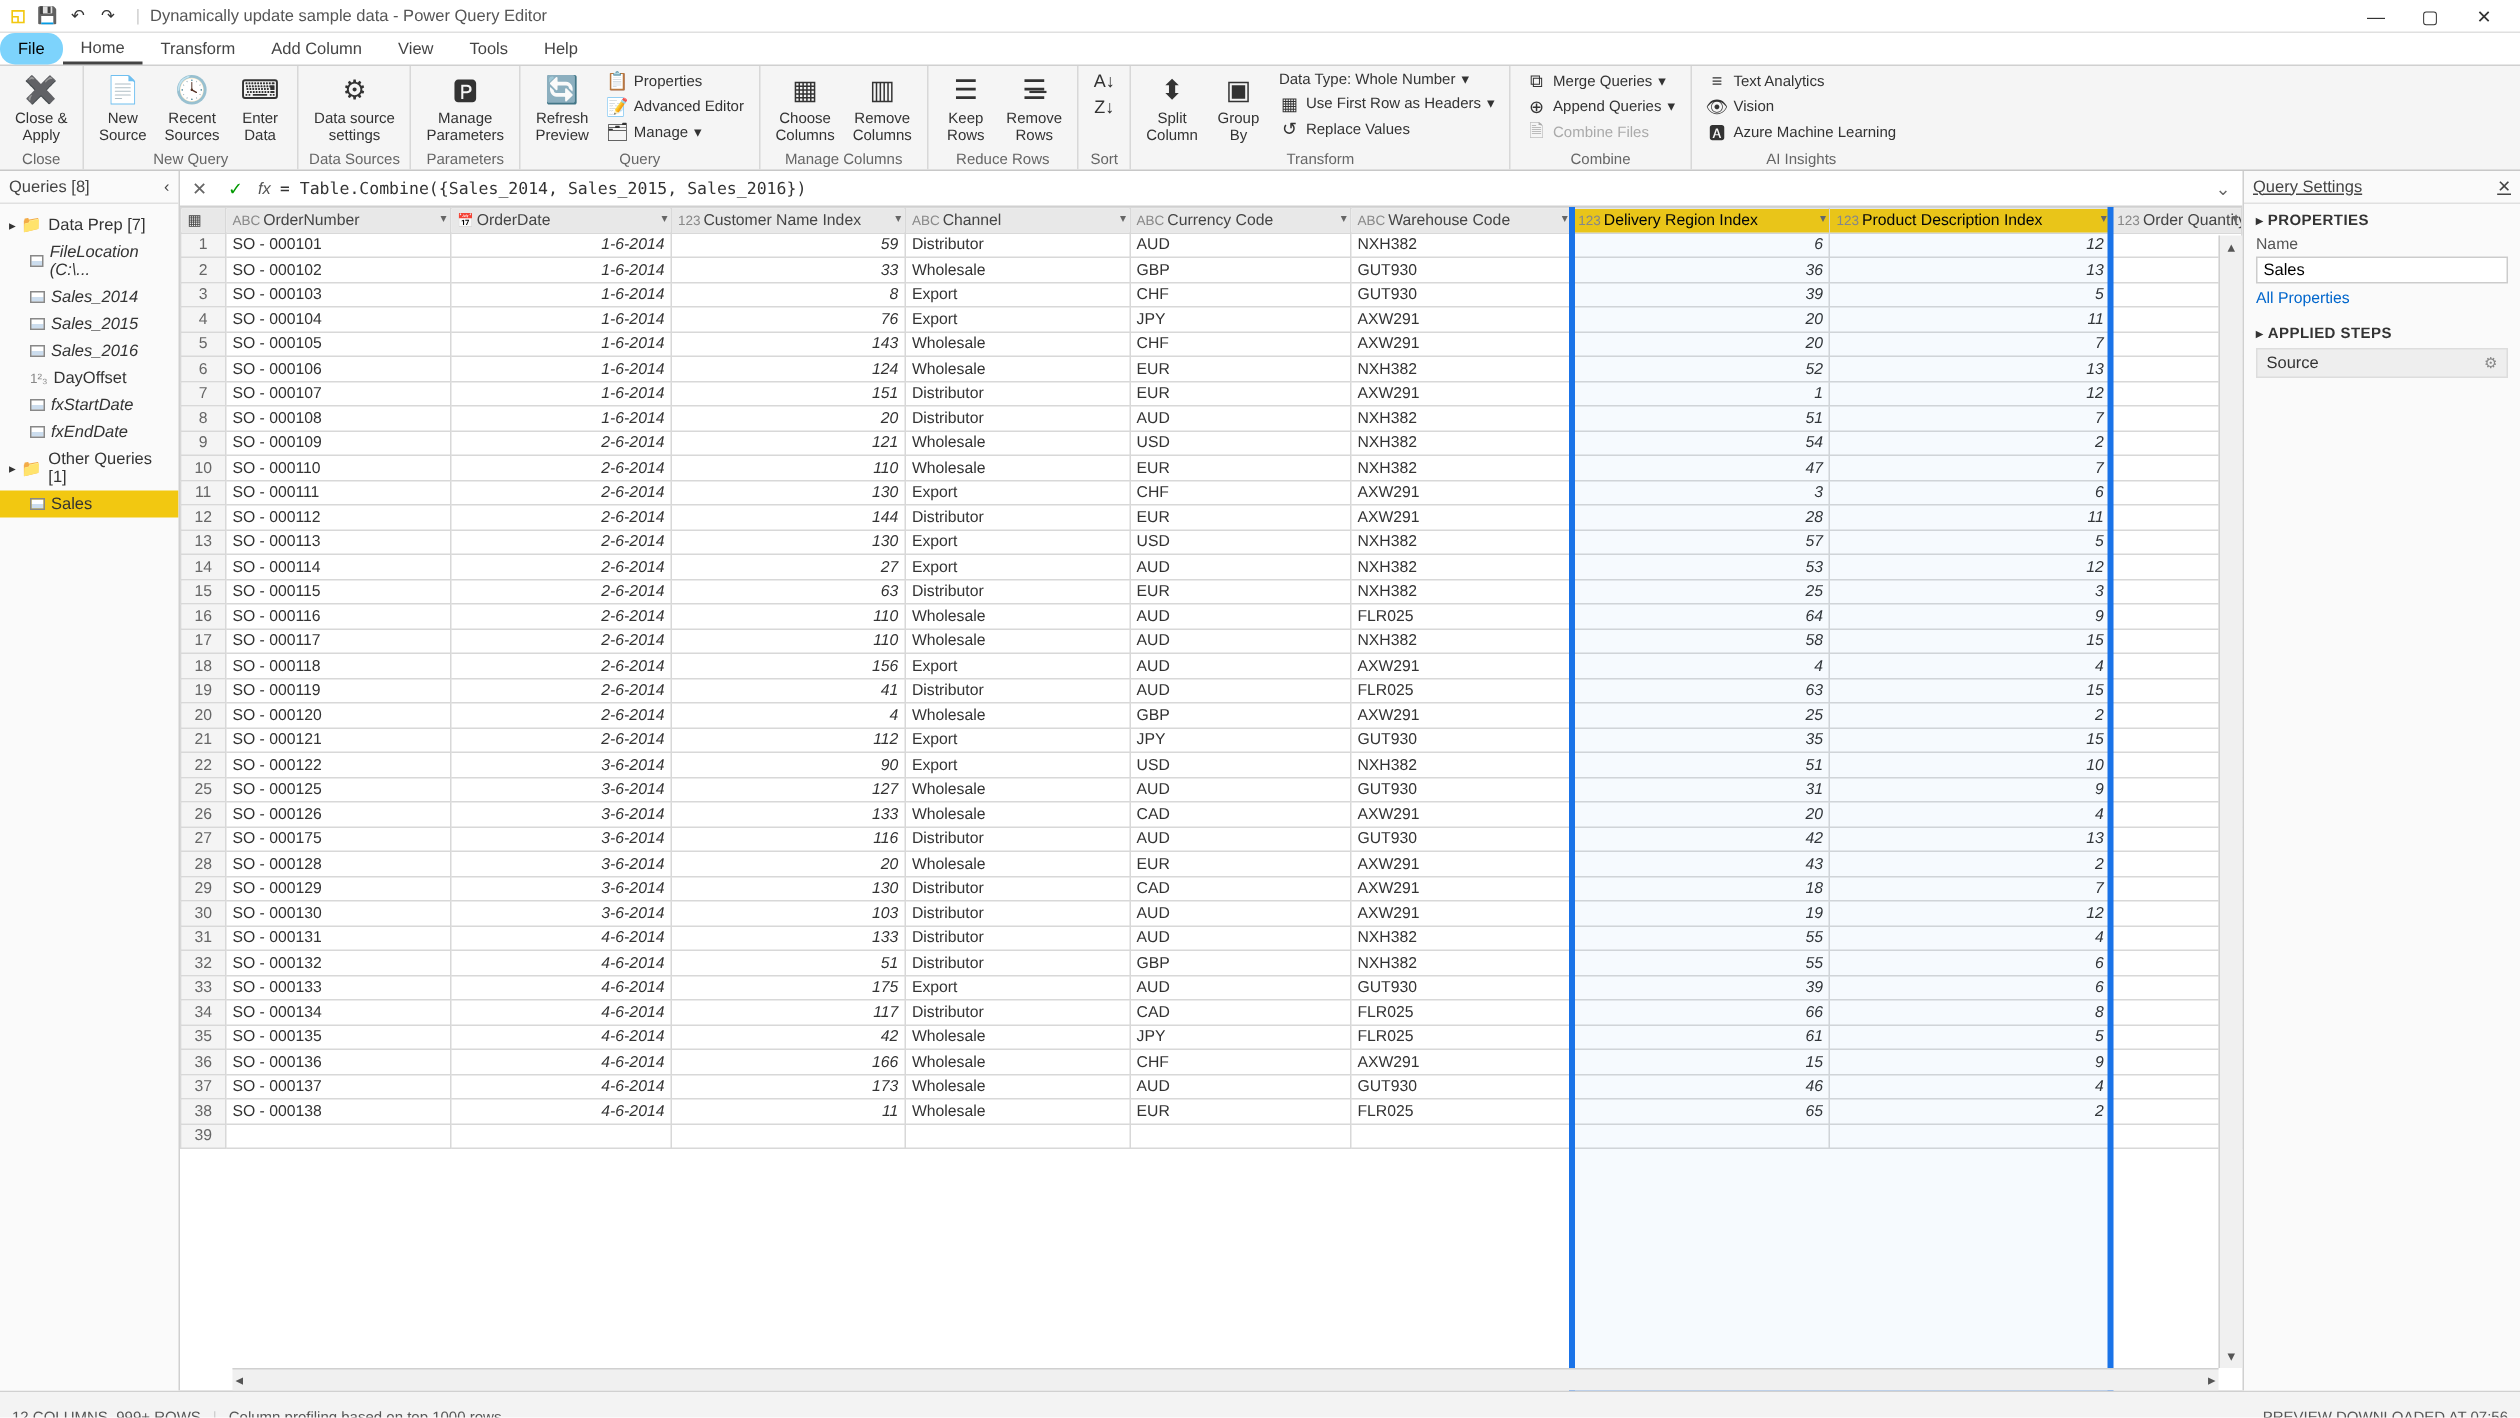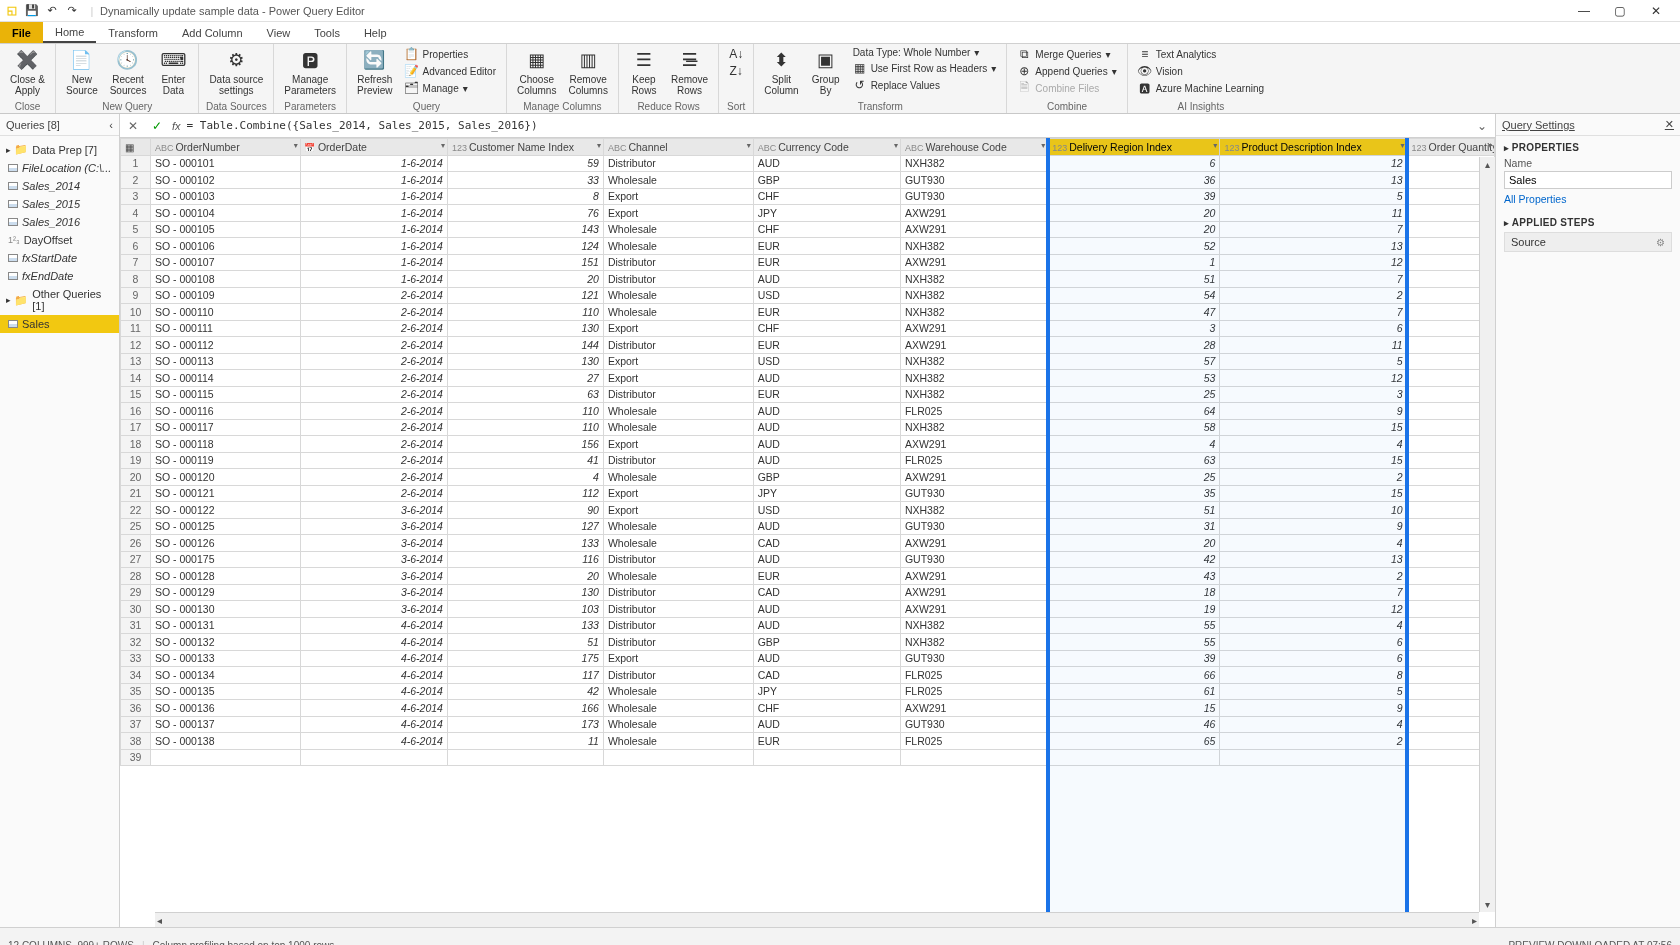--- a/index.html
+++ b/index.html
@@ -9,21 +9,21 @@
 .title-bar { height: 22px; background: #fff; display: flex; align-items: center; padding: 0 4px; border-bottom: 1px solid #e0e0e0; }
 .title-bar .qat { display: flex; gap: 4px; align-items: center; }
 .title-bar .qat-icon { width: 16px; height: 16px; display: flex; align-items: center; justify-content: center; font-size: 11px; }
 .title-bar .title-text { margin-left: 0; color: #555; font-size: 11px; }
 .title-bar .win-controls { margin-left: auto; display: flex; gap: 12px; padding-right: 8px; }
 .title-bar .win-btn { width: 24px; height: 18px; display: flex; align-items: center; justify-content: center; font-size: 12px; color: #333; cursor: pointer; }
 
 
 .menu-tabs { height: 22px; display: flex; align-items: stretch; background: #fff; border-bottom: 1px solid #d0d0d0; }
 .menu-tab { padding: 0 12px; display: flex; align-items: center; font-size: 11px; color: #444; cursor: pointer; }
-.menu-tab.file { background: #eab308; color: #000; font-weight: 700; }
+.menu-tab.file { background: #7dd3fc; color: #000; font-weight: 400; border-radius: 10px; }
 .menu-tab.active { border-bottom: 2px solid #444; }
 
 
 .ribbon { height: 70px; background: #f5f5f5; display: flex; border-bottom: 1px solid #c8c8c8; }
 .ribbon-group { border-right: 1px solid #d8d8d8; padding: 2px 6px 0 6px; display: flex; flex-direction: column; }
 .ribbon-group-content { flex: 1; display: flex; align-items: flex-start; gap: 4px; }
 .ribbon-group-label { font-size: 10px; color: #666; text-align: center; padding: 1px 0; }
 .ribbon-btn-large { display: flex; flex-direction: column; align-items: center; justify-content: flex-start; padding: 2px 4px; cursor: pointer; min-width: 38px; }
 .ribbon-btn-large .ricon { width: 24px; height: 24px; display: flex; align-items: center; justify-content: center; font-size: 18px; }
 .ribbon-btn-large .rlabel { font-size: 10px; color: #333; text-align: center; line-height: 1.1; margin-top: 2px; }
@@ -33,21 +33,21 @@
 .disabled { color: #aaa; }
 
 
 .work-area { display: flex; height: calc(945px - 22px - 22px - 70px - 18px); }
 
 
 .queries-pane { width: 120px; border-right: 1px solid #d0d0d0; background: #fafafa; display: flex; flex-direction: column; }
 .queries-header { height: 22px; display: flex; align-items: center; justify-content: space-between; padding: 0 6px; font-size: 11px; color: #444; border-bottom: 1px solid #e0e0e0; }
 .queries-list { flex: 1; overflow: auto; padding: 4px 0; }
 .query-folder { display: flex; align-items: center; gap: 4px; padding: 3px 6px; font-size: 11px; color: #333; cursor: pointer; }
-.query-item { display: flex; align-items: center; gap: 4px; padding: 3px 6px 3px 8px; font-size: 11px; color: #333; cursor: pointer; }
+.query-item { display: flex; align-items: center; gap: 4px; padding: 3px 6px 3px 20px; font-size: 11px; color: #333; cursor: pointer; }
 .query-item.italic { font-style: italic; }
 .query-item.selected { background: #F2C811; }
 .folder-ico { color: #d9a600; }
 .table-ico { color: #4a8; border: 1px solid #888; width: 10px; height: 8px; background: linear-gradient(#fff 50%, #cde 50%); }
 
 
 .center-area { flex: 1; display: flex; flex-direction: column; min-width: 0; }
 
 
 .formula-bar { height: 24px; display: flex; align-items: center; border-bottom: 1px solid #d0d0d0; padding: 0 4px; gap: 6px; }

